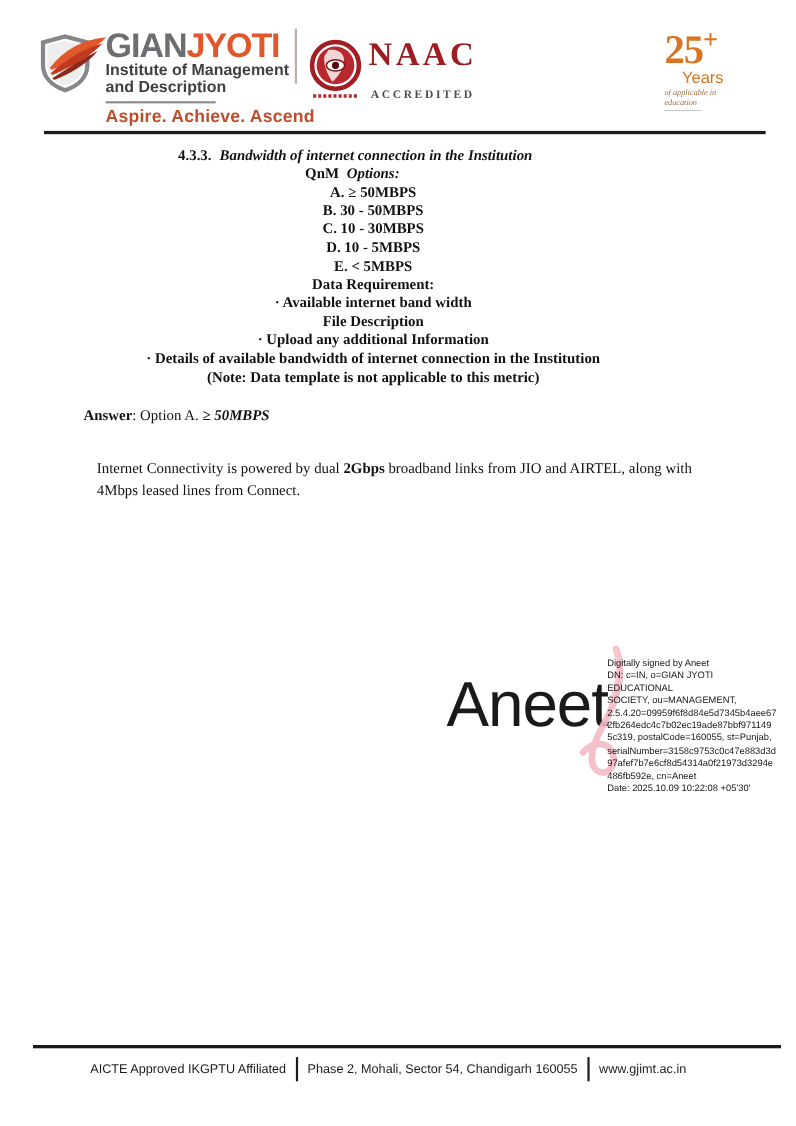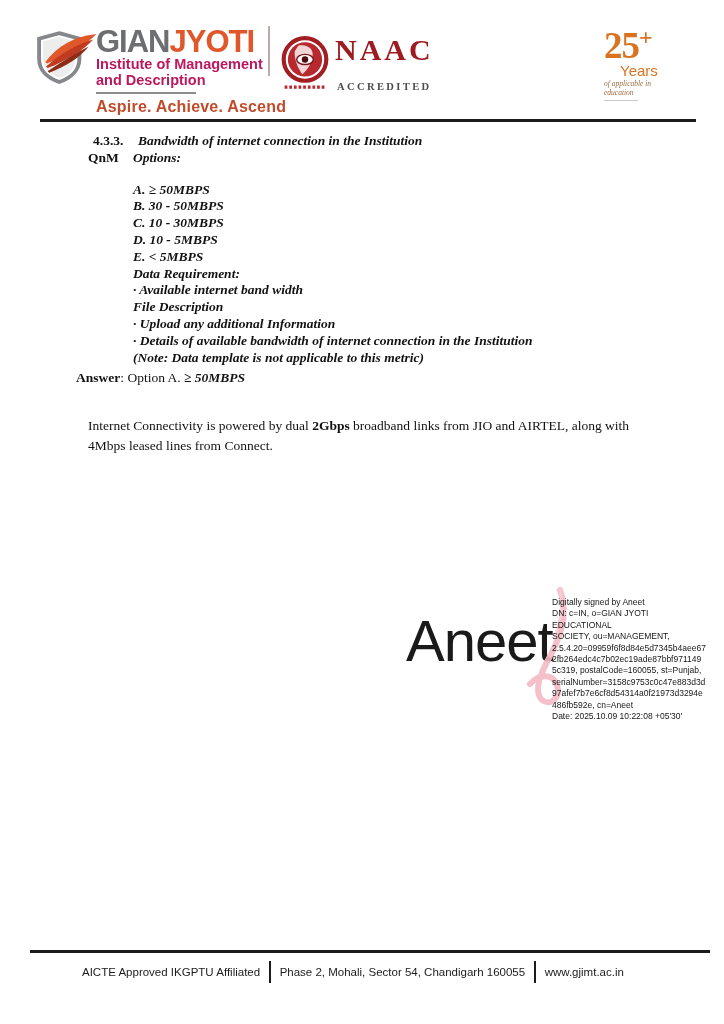--- a/index.html
+++ b/index.html
@@ -5,21 +5,21 @@
   html,body{margin:0;padding:0;background:#e8e8e8;}
   .page{position:relative;width:724px;height:1024px;background:#ffffff;margin:0 auto;overflow:hidden;
         font-family:"Liberation Serif",serif;color:#121212;}
 
   
   .shield{position:absolute;left:36px;top:26px;}
   .logo-text{position:absolute;left:96px;top:27px;font-family:"Liberation Sans",sans-serif;}
   .brand{font-size:31px;font-weight:700;letter-spacing:-1px;line-height:30px;white-space:nowrap;}
   .brand .g{color:#6d6e71;}
   .brand .o{color:#e0572b;}
-  .inst{font-size:14.5px;font-weight:700;color:#be185d;line-height:15.5px;}
+  .inst{font-size:14.5px;font-weight:700;color:#404040;line-height:15.5px;}
   .brand-rule{width:100px;height:2px;background:#8a8c8e;margin:4px 0 4px 0;}
   .tagline{font-size:16px;font-weight:700;color:#c14b2a;letter-spacing:0.2px;}
 
   .logo-divider{position:absolute;left:268px;top:26px;width:2px;height:50px;background:#c0abab;}
 
   .naac-block{position:absolute;left:280px;top:35px;display:flex;align-items:flex-start;}
   .naac-text{margin-left:5px;margin-top:1px;}
   .naac-name{font-family:Liberation Serif, serif;font-weight:700;font-size:30px;line-height:28px;
              color:#9e1b21;letter-spacing:3px;}
   .naac-sub{font-family:Liberation Serif, serif;font-weight:700;font-size:10.5px;
@@ -28,25 +28,25 @@
   .years-badge{position:absolute;left:604px;top:21px;width:86px;font-family:"Liberation Serif",serif;}
   .years-number{font-size:37px;font-weight:700;color:#d9731f;line-height:32px;letter-spacing:-1px;}
   .years-number sup{font-size:24px;}
   .years-label{font-family:"Liberation Sans",sans-serif;font-size:15px;font-weight:400;color:#d9731f;margin:0 0 1px 16px;}
   .years-sub{font-style:italic;font-size:7.5px;color:#9c6b3f;line-height:8.5px;}
   .years-underline{width:34px;height:1px;background:#c9c9c9;margin-top:3px;}
 
   .header-rule{position:absolute;left:40px;top:119px;width:656px;height:2.5px;background:#1c1c1c;}
 
   
-  .content{position:absolute;left:88px;top:133px;font-size:13.5px;line-height:16.8px;font-weight:700;white-space:nowrap;}
+  .content{position:absolute;left:88px;top:133px;font-size:13.5px;line-height:16.8px;font-weight:700;white-space:nowrap;text-align:center;}
   .row .num{display:inline-block;width:45px;font-style:normal;}
   .row .pad{padding-left:5px;}
   .ital{font-style:italic;}
-  .indent{margin-left:45px;font-style:italic;margin-top:15px;}
+  .indent{margin-left:45px;}
 
   .answer-line{position:absolute;left:76px;top:370px;font-size:13.5px;}
   .answer-line .lbl{font-weight:700;}
   .answer-line .val{font-weight:700;font-style:italic;}
 
   .explanation{position:absolute;left:88px;top:402px;width:548px;font-size:13.5px;line-height:20.5px;}
   .explanation b{font-weight:700;}
 
   
   .signature{position:absolute;left:406px;top:586px;width:310px;height:140px;}

